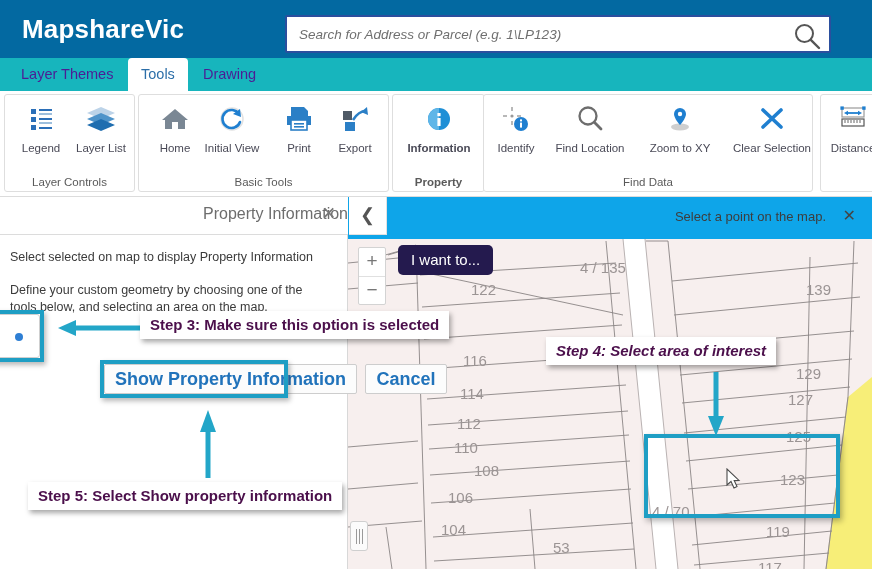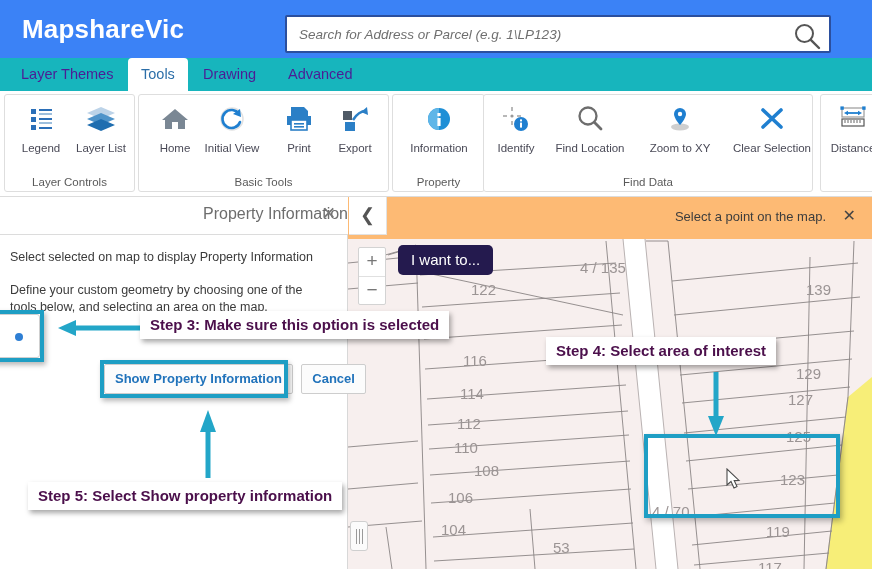--- a/index.html
+++ b/index.html
@@ -8,21 +8,21 @@
     width: 872px; height: 569px;
     overflow: hidden;
     font-family: "Liberation Sans", sans-serif;
     background: #ffffff;
   }
   #app { position: relative; width: 872px; height: 569px; overflow: hidden; }
 
   
   .header {
     position: absolute; left: 0; top: 0; width: 872px; height: 58px;
-    background: #3b82f6;
+    background: #0369a1;
   }
   .brand {
     position: absolute; left: 22px; top: 14px;
     color: #ffffff; font-size: 26px; font-weight: bold; letter-spacing: 0.2px;
   }
   .searchbox {
     position: absolute; left: 285px; top: 15px; width: 546px; height: 38px;
     background: #ffffff; border: 2px solid #2b4f9e; border-radius: 2px;
   }
   .searchbox input {
@@ -118,38 +118,38 @@
   .hl-point {
     position: absolute; left: -8px; top: 310px; width: 52px; height: 52px;
     border: 4px solid #1e9ec4; box-shadow: 2px 3px 5px rgba(0,0,0,.28);
     pointer-events: none;
   }
 
   .btnrow { position: absolute; left: 104px; top: 364px; }
   .mbtn {
     display: inline-block; height: 30px; line-height: 28px;
     border: 1px solid #cdcdcd; background: #fcfcfc;
-    color: #2173bb; font-size: 13px; font-weight: bold;
+    color: #2173bb; font-size: 18px; font-weight: bold;
     padding: 0 10px; cursor: pointer; border-radius: 2px;
     vertical-align: top;
   }
   .hl-btn {
     position: absolute; left: 100px; top: 360px; width: 188px; height: 38px;
     border: 4px solid #1e9ec4; box-shadow: 2px 3px 5px rgba(0,0,0,.28);
     pointer-events: none;
   }
 
   
   .map {
     position: absolute; left: 348px; top: 197px; width: 524px; height: 372px;
     background: #f7efee; overflow: hidden;
   }
   .notice {
     position: absolute; left: 0; top: 0; width: 524px; height: 42px;
-    background: #fdba74;
+    background: #0ea5e9;
   }
   .notice-text {
     position: absolute; right: 46px; top: 12px;
     font-size: 13px; color: #3d3d3d;
   }
   .notice-close {
     position: absolute; right: 16px; top: 11px;
     font-size: 16px; color: #444; cursor: pointer; line-height: 16px;
   }
   .zoomctl {
@@ -210,21 +210,20 @@
         <circle cx="11.5" cy="11.5" r="8.5" fill="none" stroke="#555" stroke-width="2"></circle>
         <line x1="17.8" y1="17.8" x2="26" y2="26" stroke="#555" stroke-width="2.4" stroke-linecap="round"></line>
       </svg>
     </div>
   </div>
 
   <div class="tabbar">
     <div class="tab" style="left:8px;">Layer Themes</div>
     <div class="tab active" style="left:128px;">Tools</div>
     <div class="tab" style="left:190px;">Drawing</div>
-    <div class="tab" style="left:275px;">Advanced</div>
   </div>
 
   <div class="ribbon">
 
     <div class="group" style="left:4px; width:131px;">
       <div class="tool" style="left:0px;">
         <span class="glyph">
           <svg width="34" height="34" viewBox="0 0 34 34">
             <rect x="7" y="8" width="5" height="5" fill="#2b6fb8"></rect>
             <rect x="7" y="16" width="5" height="5" fill="#2b6fb8"></rect>
@@ -290,21 +289,21 @@
             <polygon points="7,21 17,21 17,30 7,30" fill="#2b7fc6"></polygon>
             <path d="M15 19 C20 11 24 10 28 10" fill="none" stroke="#2b7fc6" stroke-width="2.6"></path>
             <polygon points="29,6 30,14 23,11" fill="#2b7fc6"></polygon>
           </svg>
         </span>
         <span class="tlabel">Export</span>
       </div>
       <div class="group-label">Basic Tools</div>
     </div>
 
-    <div class="group" style="left:392px; width:93px;">
+    <div class="group" style="left:392px; width:93px;font-weight:bold;">
       <div class="tool" style="left:10px; width:72px;">
         <span class="glyph">
           <svg width="34" height="34" viewBox="0 0 34 34">
             <circle cx="17" cy="18" r="11" fill="#1e8fd6"></circle>
             <path d="M17 7 A11 11 0 0 0 17 29 Z" fill="#5fb6e8"></path>
             <rect x="15.4" y="12" width="3.2" height="3.2" fill="#ffffff"></rect>
             <rect x="15.4" y="17" width="3.2" height="8" fill="#ffffff"></rect>
           </svg>
         </span>
         <span class="tlabel">Information</span>
@@ -519,21 +518,21 @@
   <svg class="arrow" style="left:58px; top:318px;" width="86" height="20" viewBox="0 0 86 20">
     <line x1="84" y1="10" x2="16" y2="10" stroke="#23a6c8" stroke-width="5"></line>
     <polygon points="0,10 18,2 18,18" fill="#23a6c8"></polygon>
   </svg>
   <div class="callout" style="left:140px; top:311px;">Step 3: Make sure this option is selected</div>
 
   <svg class="arrow" style="left:706px; top:372px;" width="20" height="66" viewBox="0 0 20 66">
     <line x1="10" y1="0" x2="10" y2="46" stroke="#23a6c8" stroke-width="5"></line>
     <polygon points="10,64 2,44 18,44" fill="#23a6c8"></polygon>
   </svg>
-  <div class="callout" style="left:546px; top:337px;">Step 4: Select area of interest</div>
+  <div class="callout" style="left:546px; top:337px;font-style:italic;">Step 4: Select area of interest</div>
 
   <svg class="arrow" style="left:198px; top:408px;" width="20" height="70" viewBox="0 0 20 70">
     <line x1="10" y1="70" x2="10" y2="22" stroke="#23a6c8" stroke-width="5"></line>
     <polygon points="10,2 2,24 18,24" fill="#23a6c8"></polygon>
   </svg>
   <div class="callout" style="left:28px; top:482px;">Step 5: Select Show property information</div>
 
 </div>
 
 </body></html>

